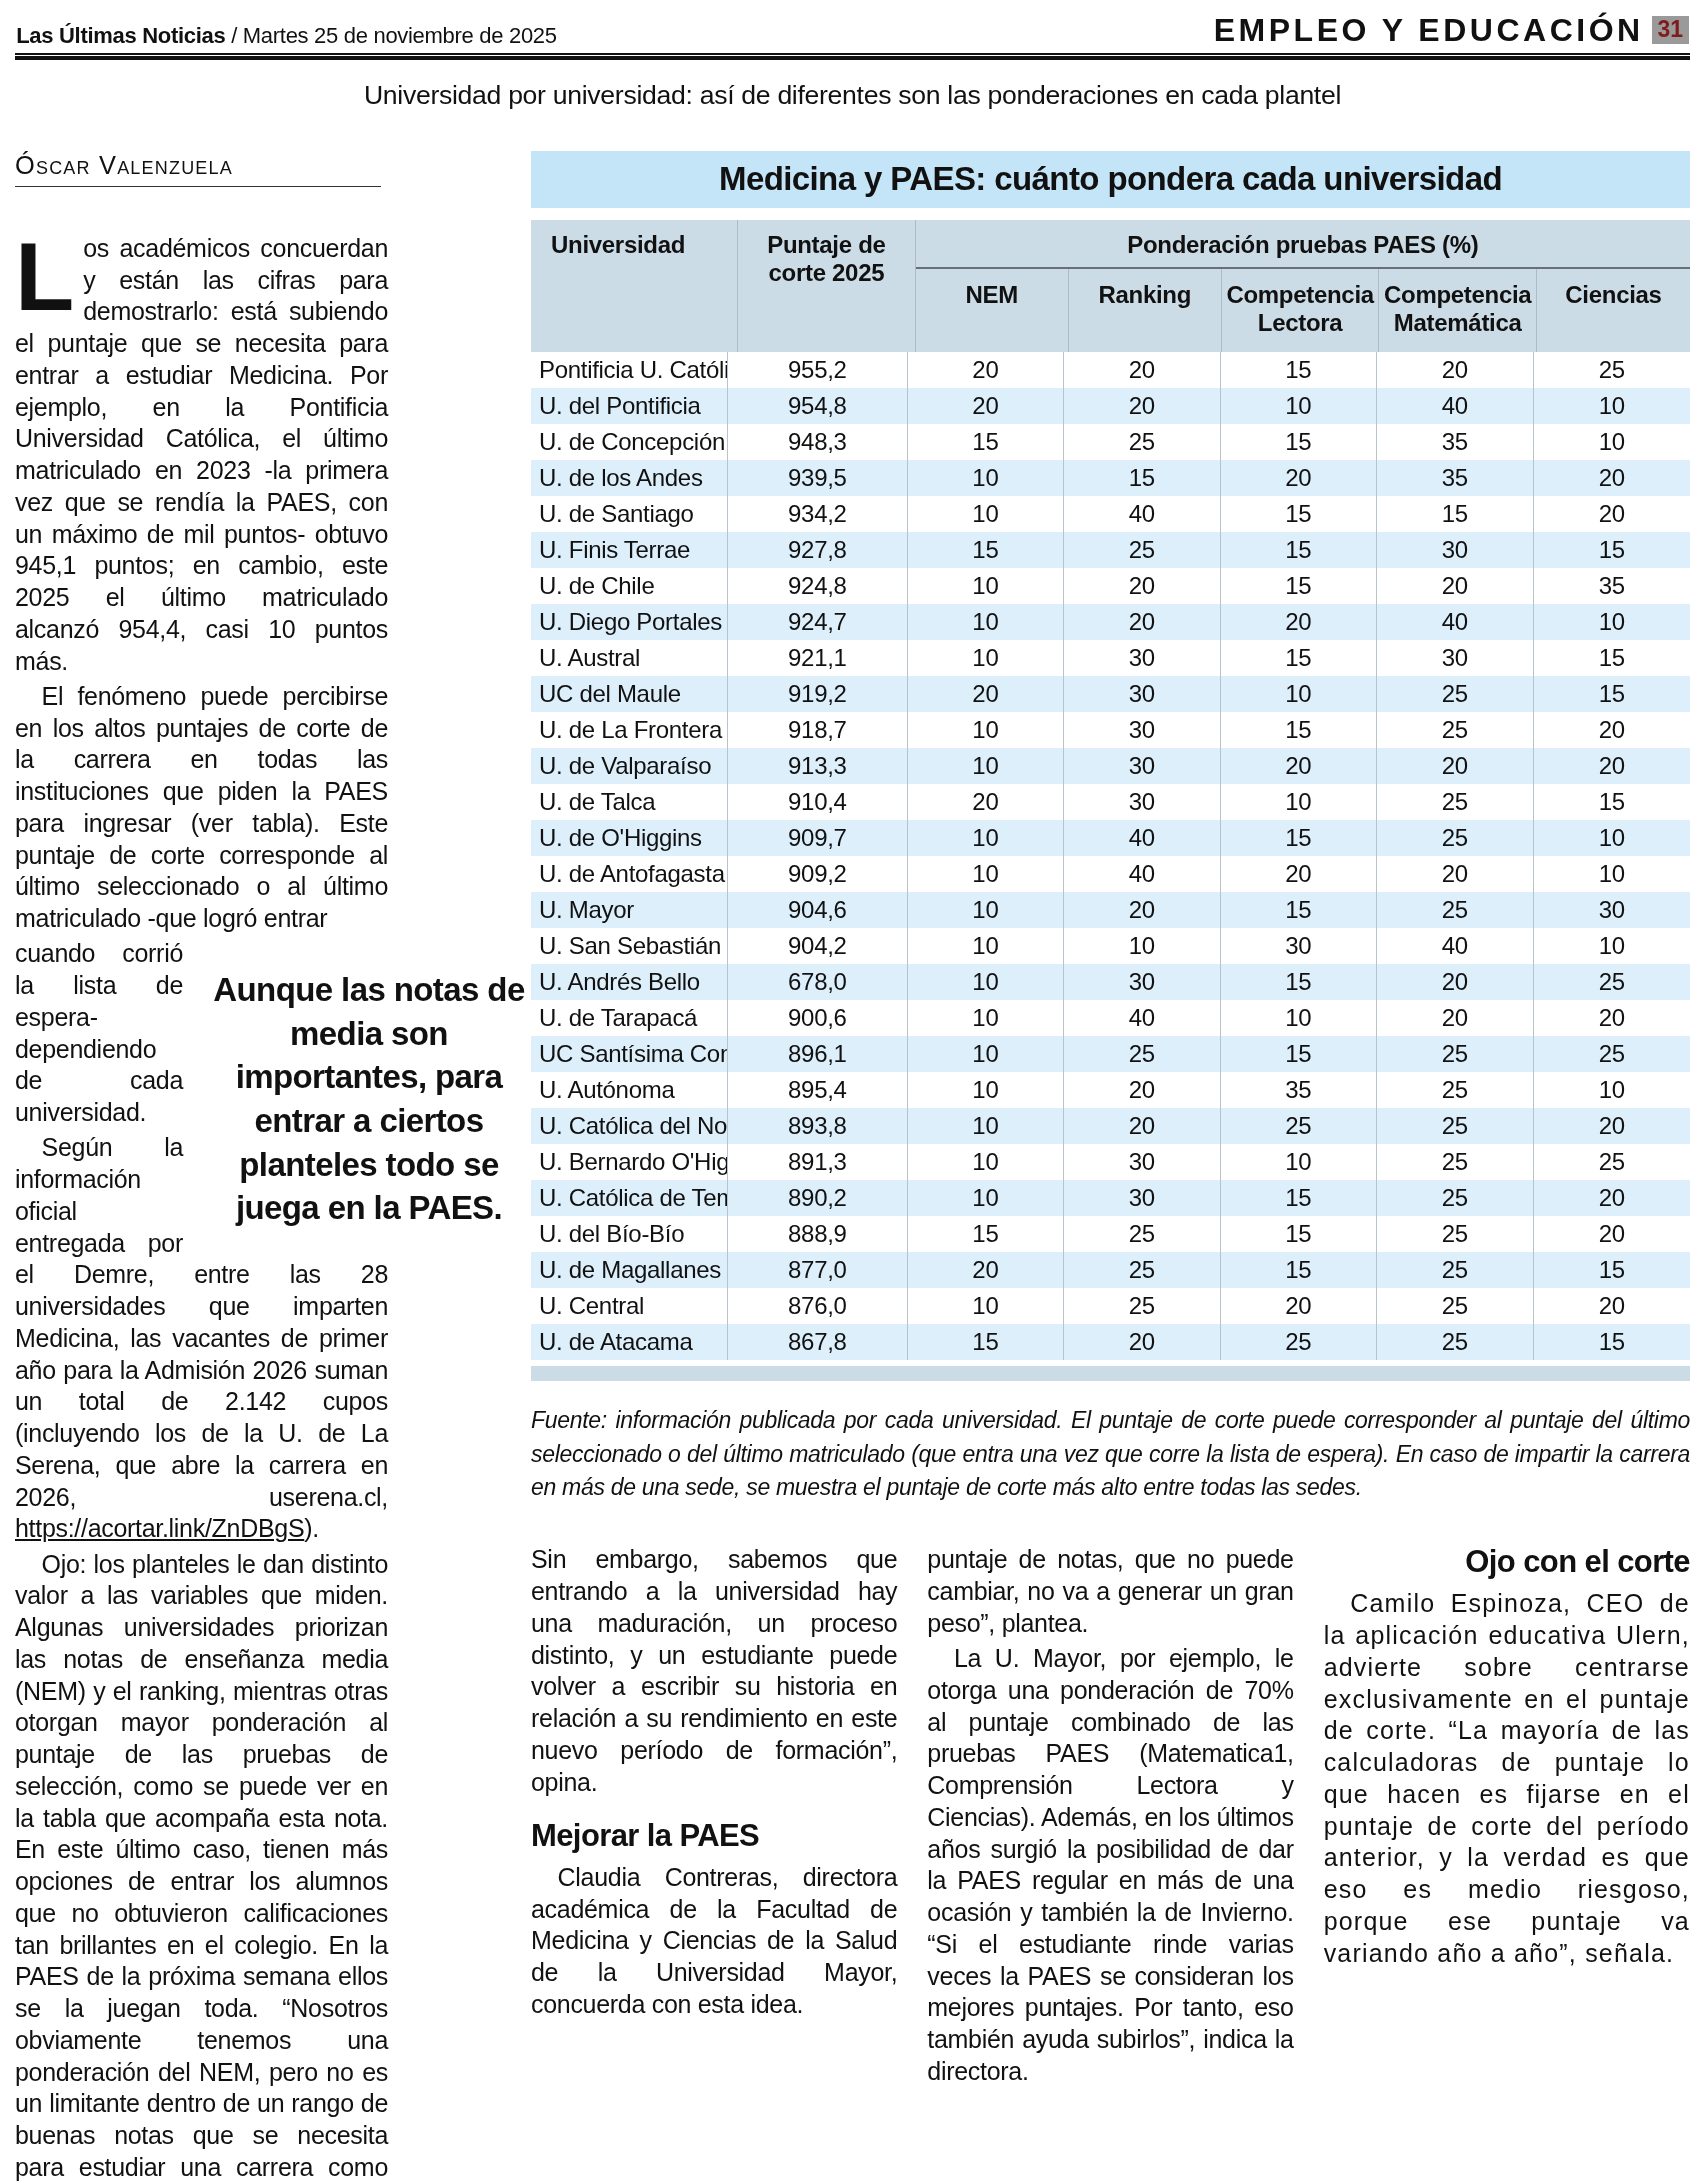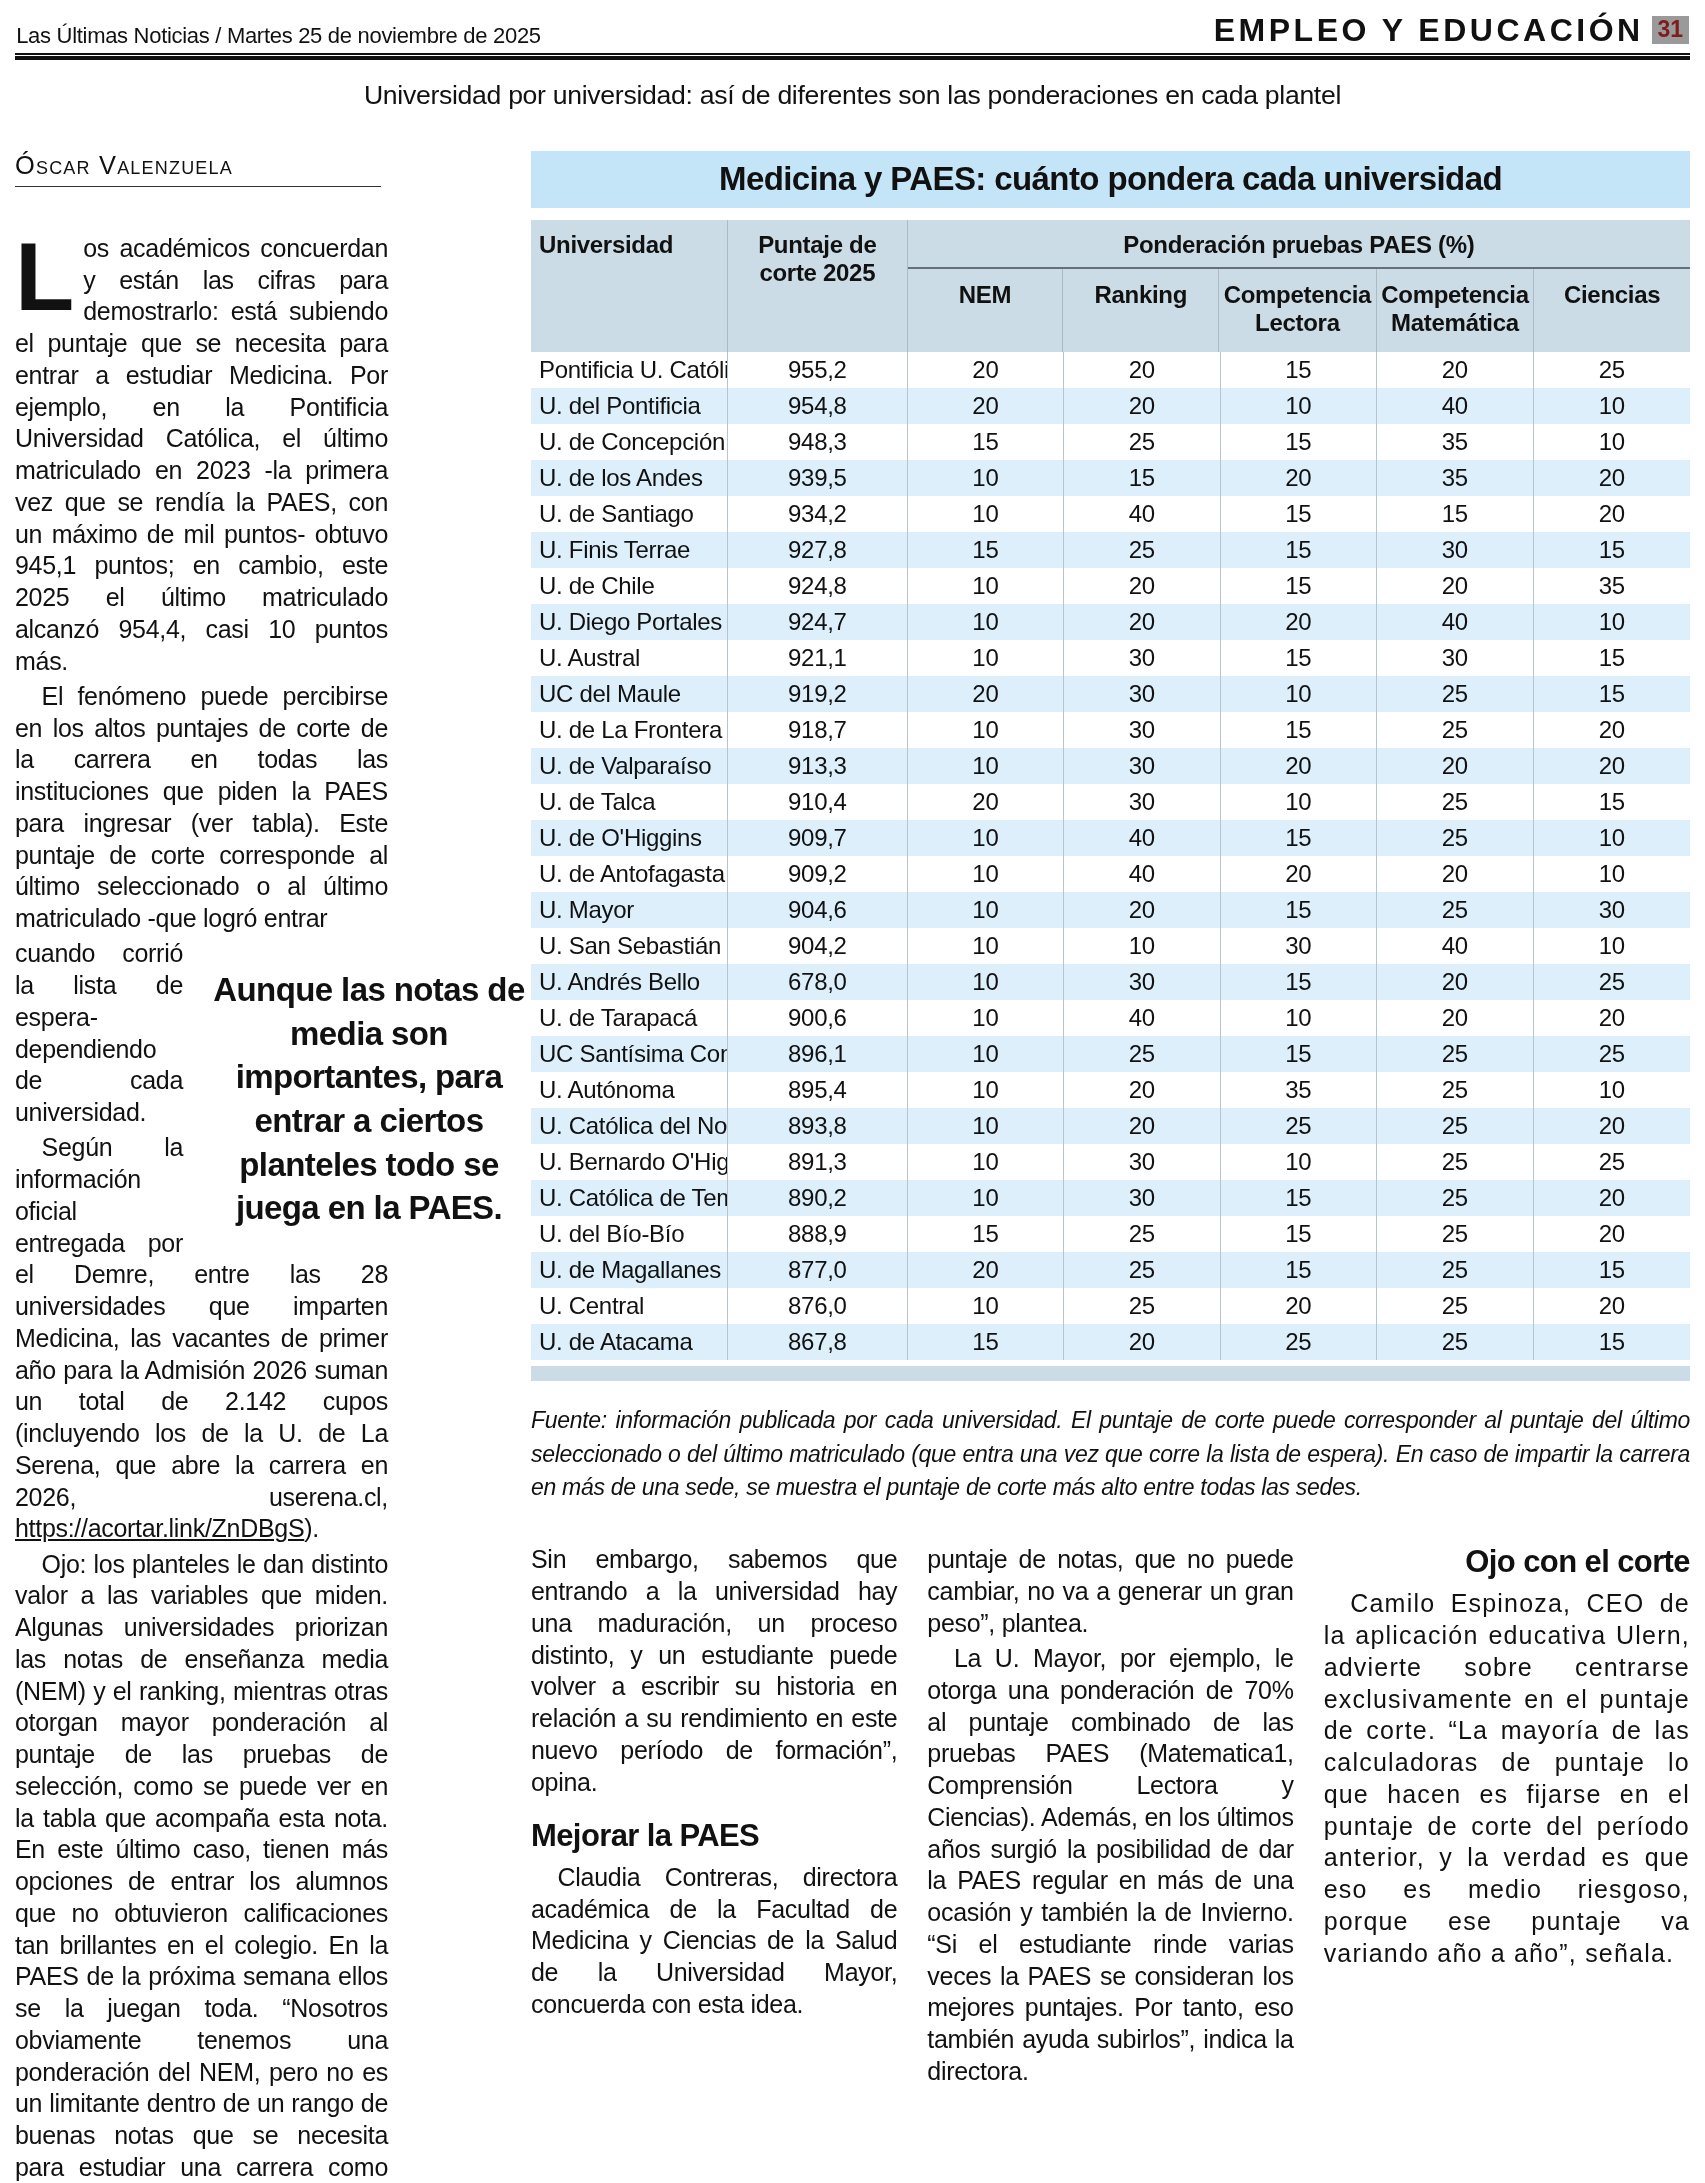--- a/index.html
+++ b/index.html
@@ -13,21 +13,21 @@
   .page { padding: 8px 15px 23px 15px; }
 
   
   .topbar {
     display: flex;
     justify-content: space-between;
     align-items: flex-end;
     padding: 3.5px 1.2px 4.6px 1.2px;
   }
   .masthead-left { font-size: 22px; letter-spacing: -0.3px; white-space: nowrap; }
-  .masthead-name { font-weight: 400; }
+  .masthead-name { font-weight: 700; }
   .masthead-date { font-weight: 400; }
   .section-wrap { display: flex; align-items: center; gap: 8px; }
   .section-title { font-size: 32px; font-weight: 700; letter-spacing: 3.5px; white-space: nowrap; }
   .page-number {
     background: #9a9a9a; color: #7f1d1d; font-weight: 700;
     font-size: 23px; padding: 1.2px 5.8px; line-height: 1.1;
   }
   .header-rule {
     height: 7px;
     background: linear-gradient(to bottom, #111 0 1.7px, transparent 1.7px 3.5px, #111 3.5px 7px);
@@ -92,21 +92,21 @@
   .table-wrap { width: 100%; }
   .table-title {
     background: #c4e5f7;
     text-align: center;
     font-size: 33px;
     font-weight: 700;
     padding: 9.3px 5.8px;
     letter-spacing: -0.6px;
   }
   .tgrid { display: grid; grid-template-columns: 17% 15.5% repeat(5, 1fr); }
-  .thead { background: #ccdce6; margin-top: 12.7px; }
+  .thead { background: #ccdce6; margin-top: 12.7px; padding-left: 12px; }
   .th {
     font-weight: 700; font-size: 24px; letter-spacing: -0.3px;
     padding: 10.4px 4.6px; text-align: center;
   }
   .th-uni { text-align: left; padding-left: 8px; grid-row: 1 / span 2; border-right: 1.2px solid #aebbc4; }
   .th-puntaje { grid-row: 1 / span 2; border-right: 1.2px solid #aebbc4; }
   .th-group { grid-column: 3 / span 5; border-bottom: 2.3px solid #667079; padding-bottom: 8px; }
   .th-sub { padding-top: 12.7px; padding-bottom: 15px; }
   .th-sub:not(:last-child) { border-right: 1.2px solid #aebbc4; }
 

